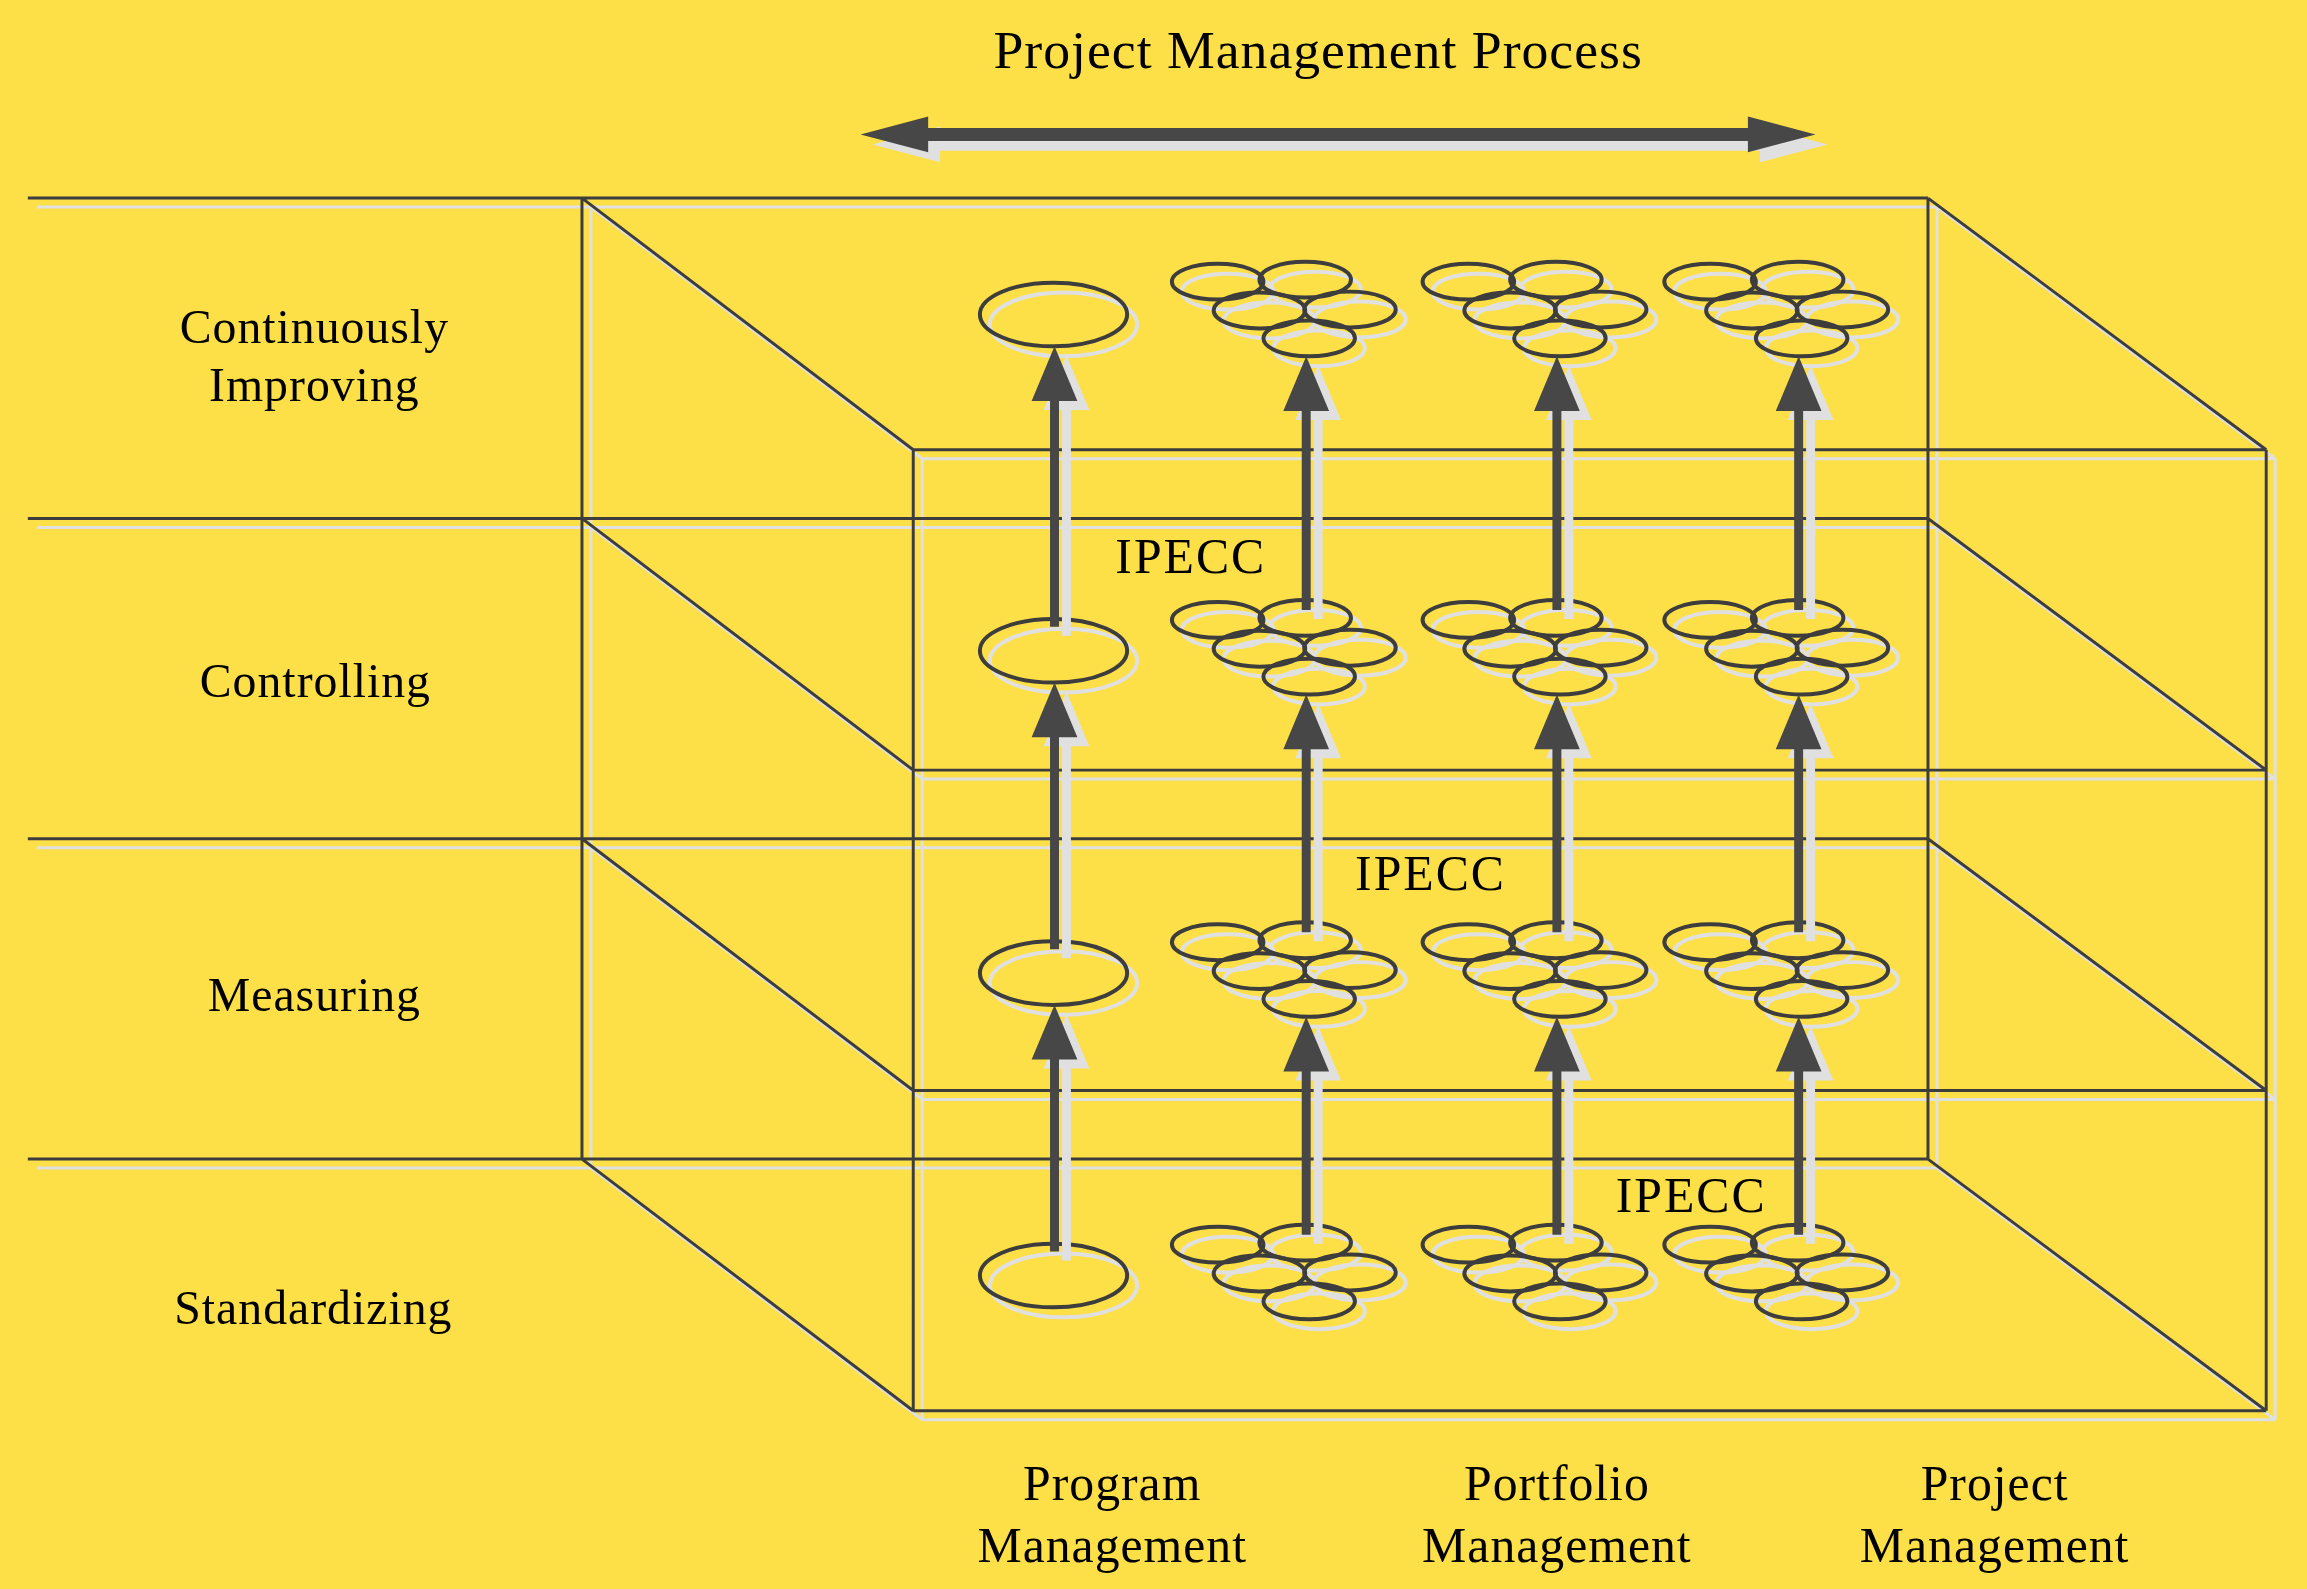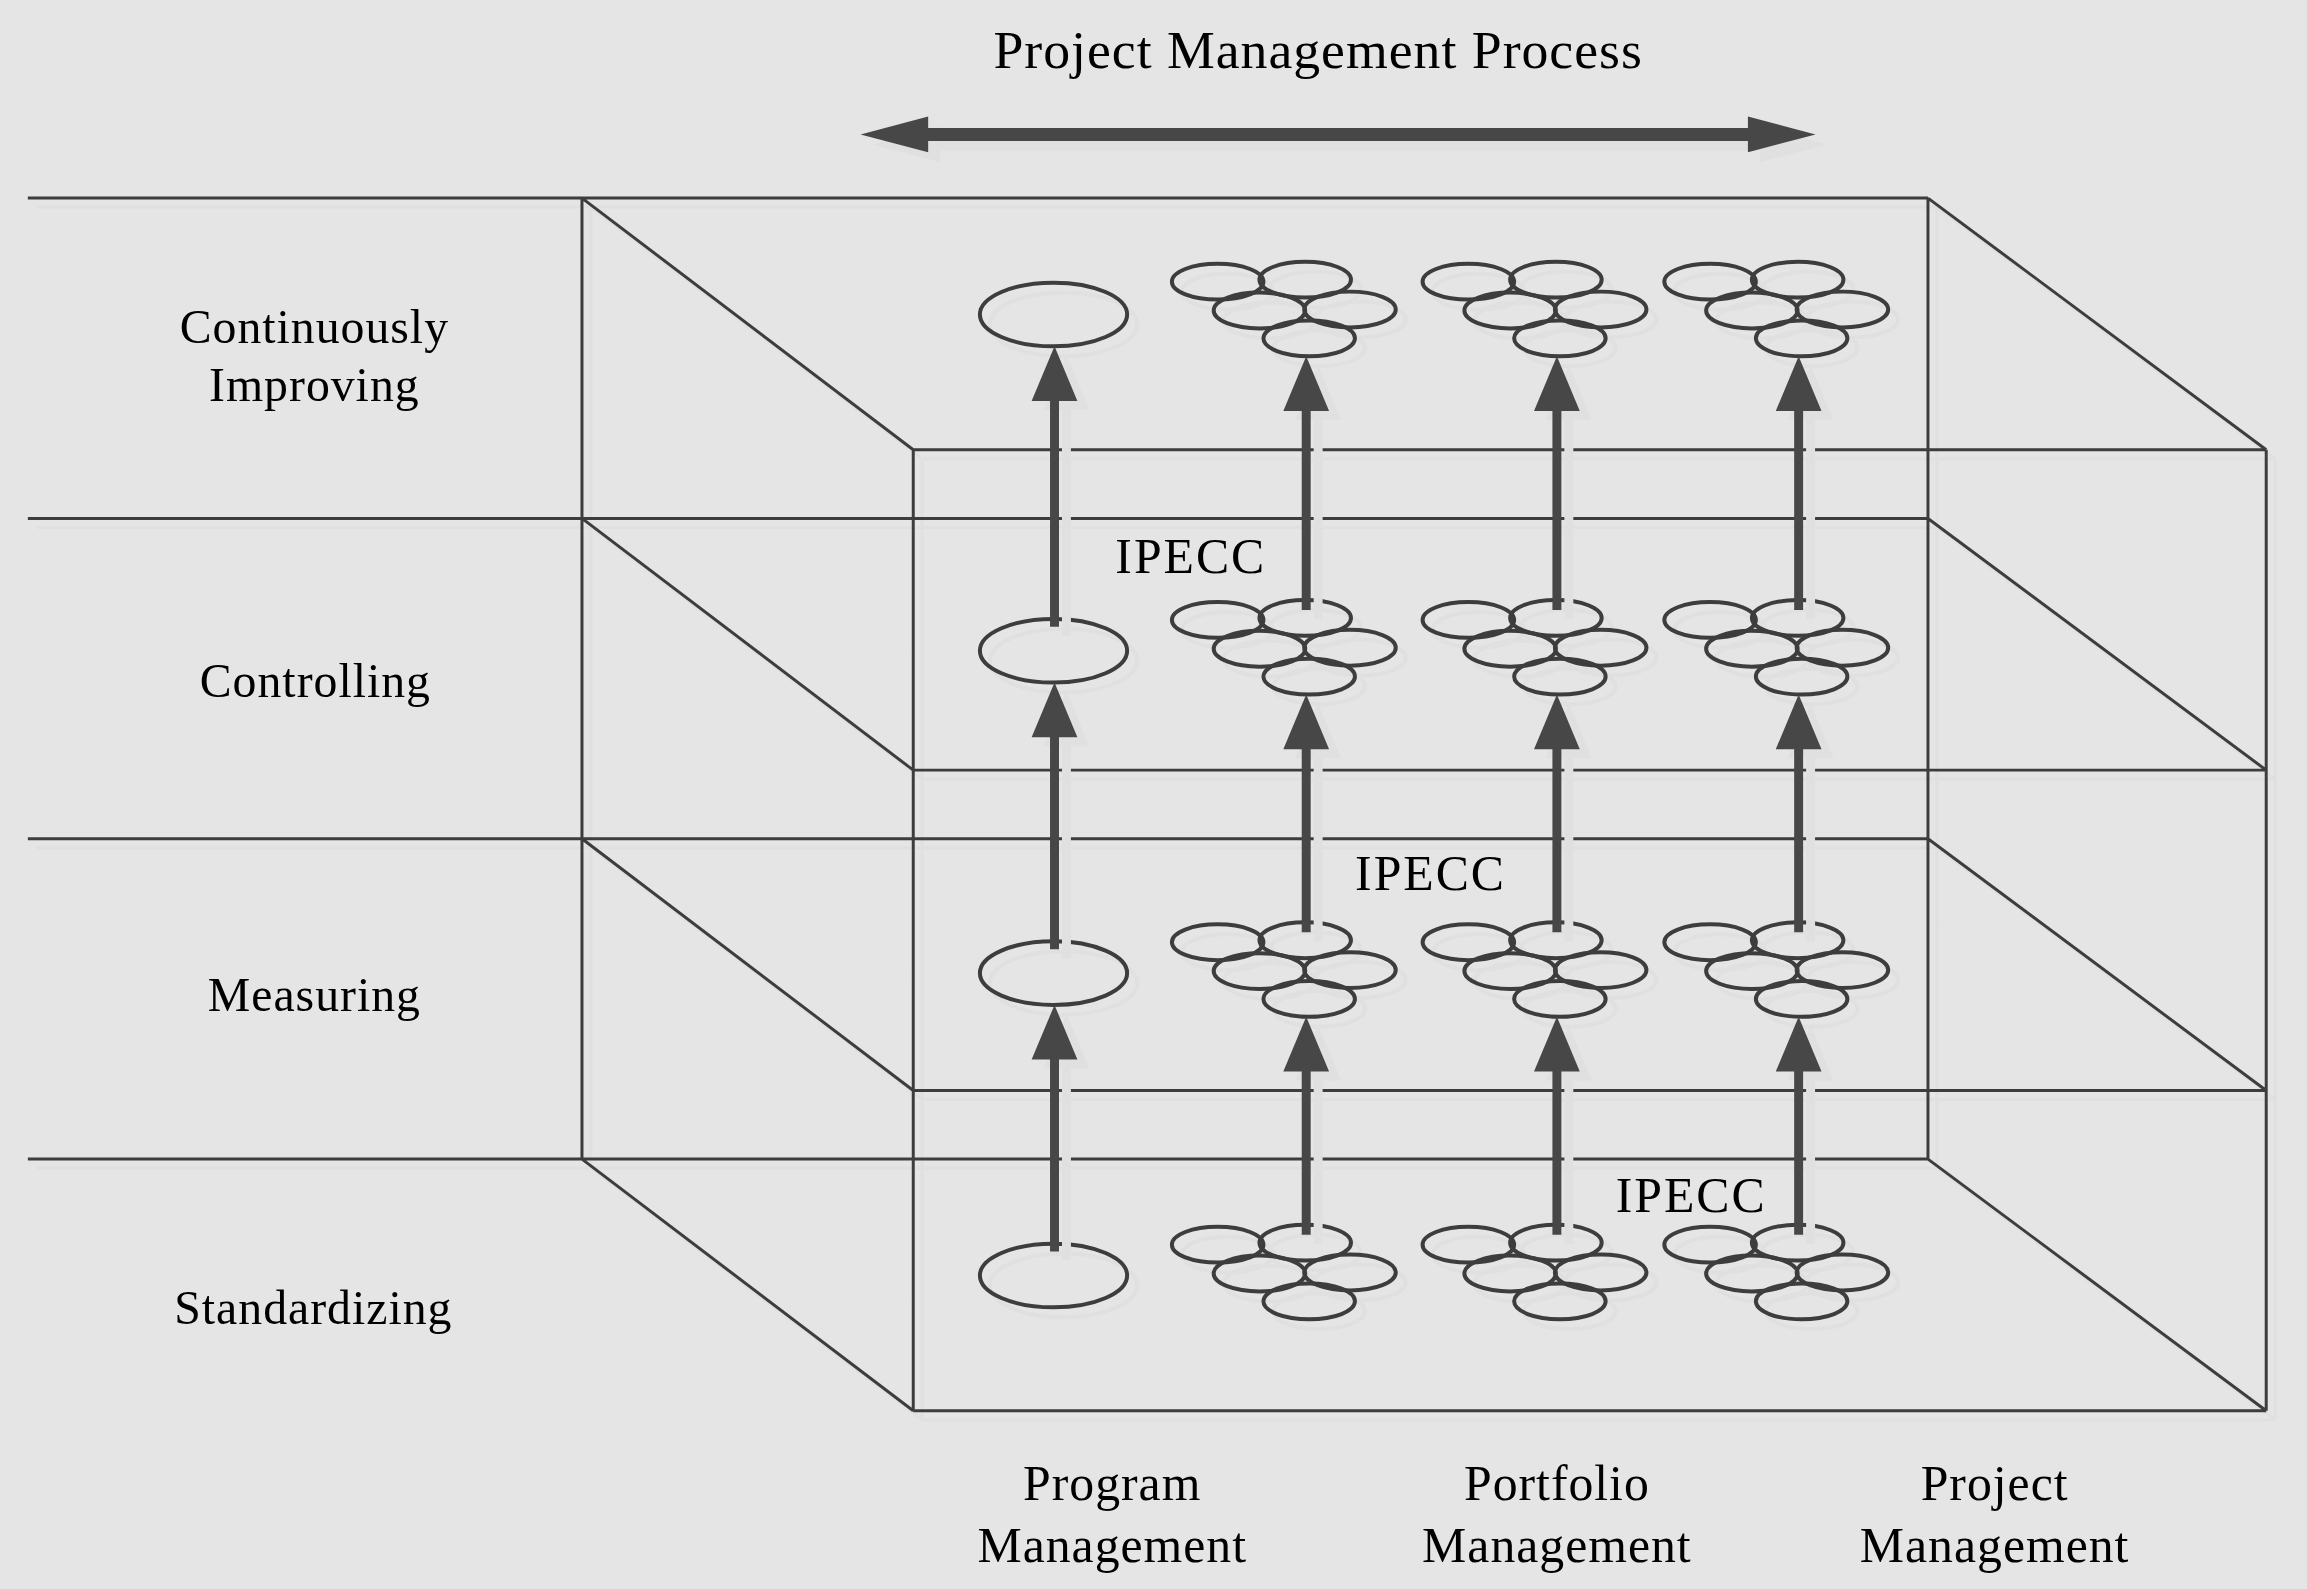--- a/index.html
+++ b/index.html
@@ -1,16 +1,16 @@
 <!DOCTYPE html>
 <html><head>
 <meta charset="utf-8">
 <style>
   html,body{margin:0;padding:0;background:#ffffff;}
-  .page{width:2307px;height:1589px;position:relative;background:#e5e5e5;overflow:hidden;}
+  .page{width:2307px;height:1589px;position:relative;background:#fde047;overflow:hidden;}
   svg{display:block;}
   text{font-family:"Liberation Serif","DejaVu Serif",serif;fill:#000000;}
   .title-text{font-size:54px;letter-spacing:1px;}
   .row-label{font-size:48px;letter-spacing:1px;}
   .ipecc-label{font-size:50px;letter-spacing:2px;}
   .col-label{font-size:50px;letter-spacing:1px;}
 </style>
 </head>
 <body>
 

